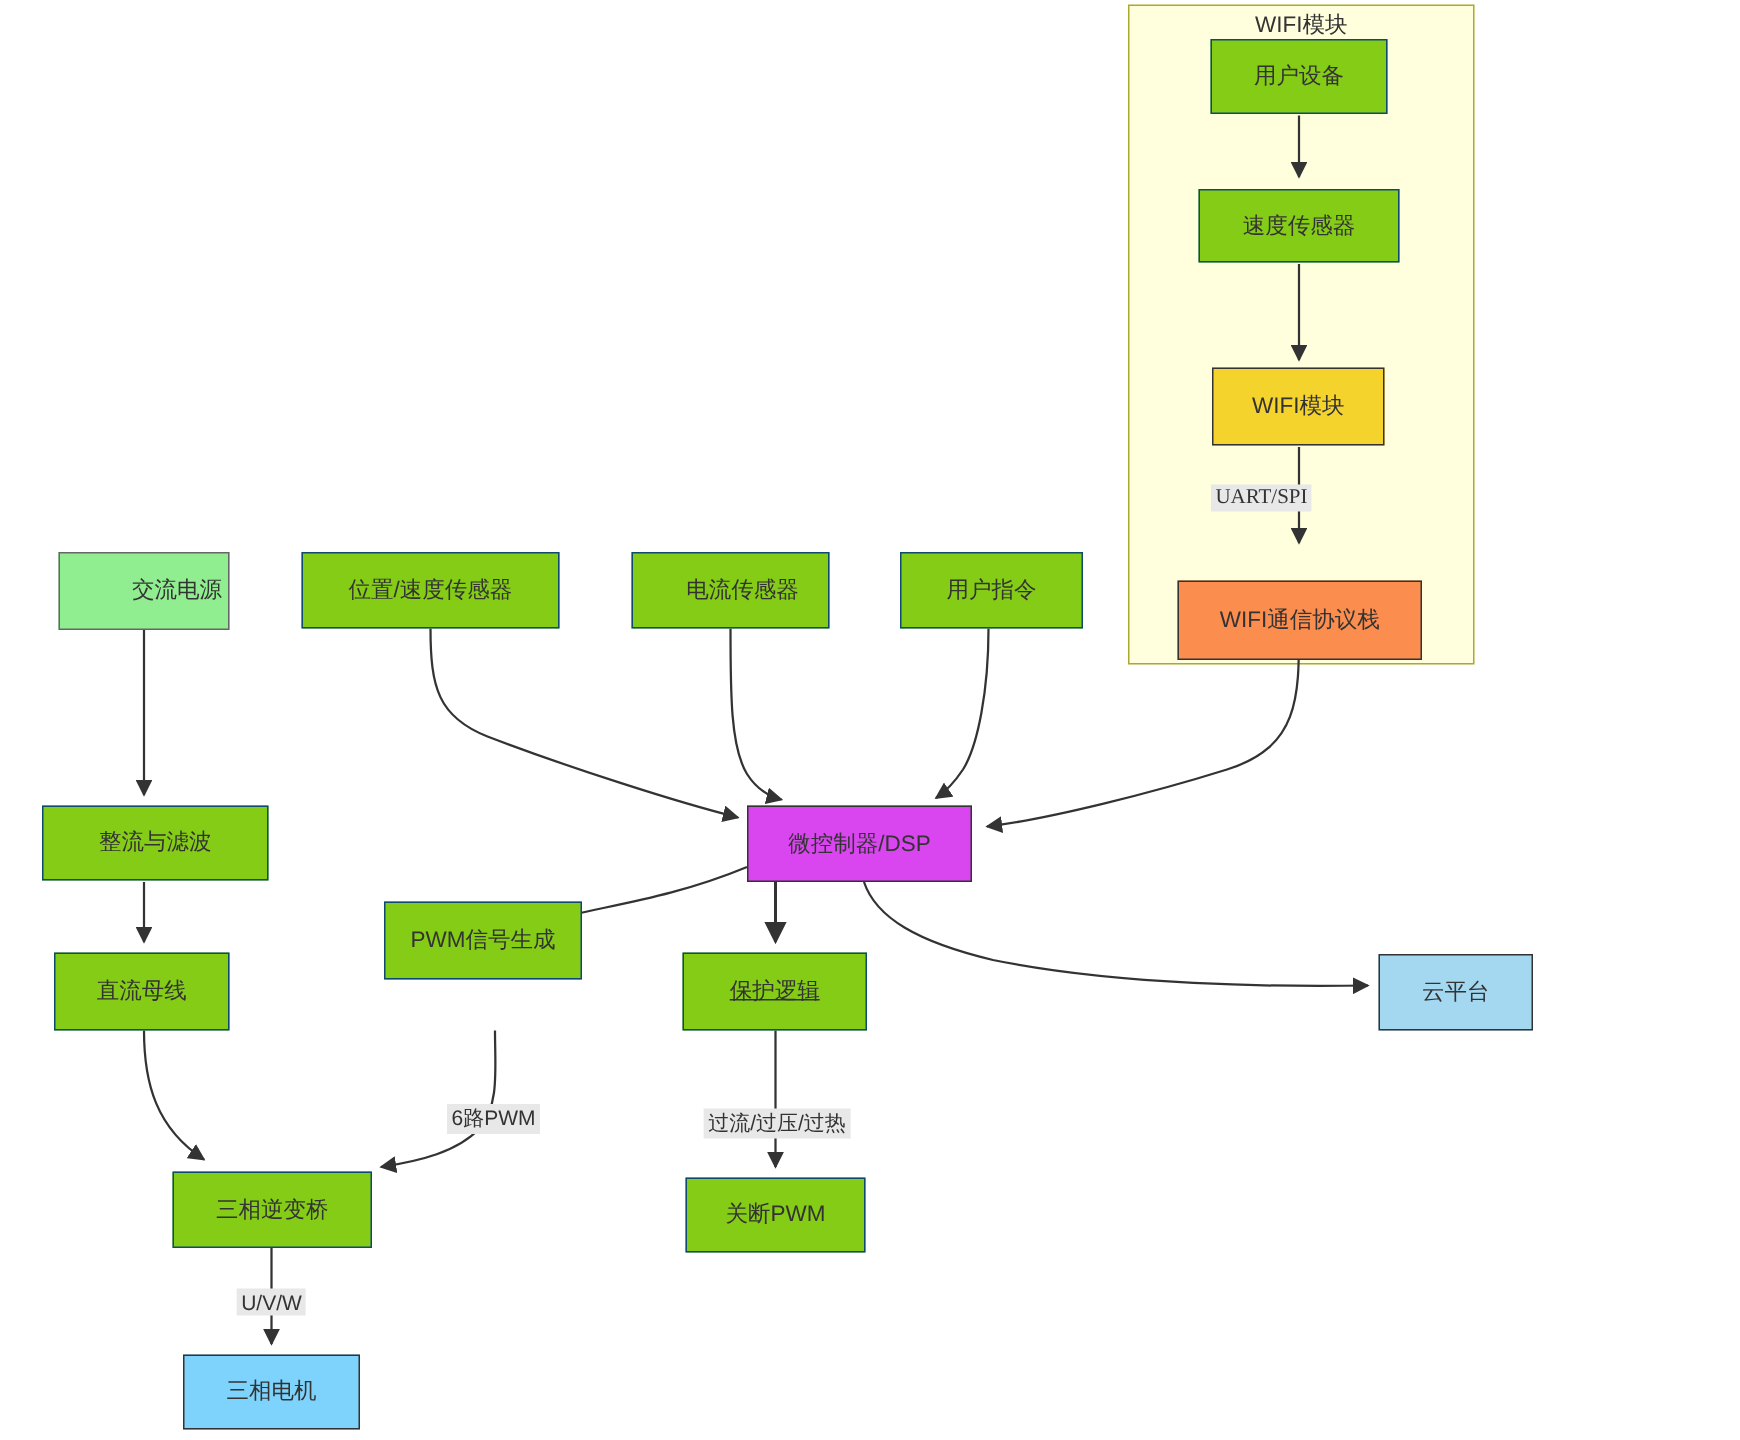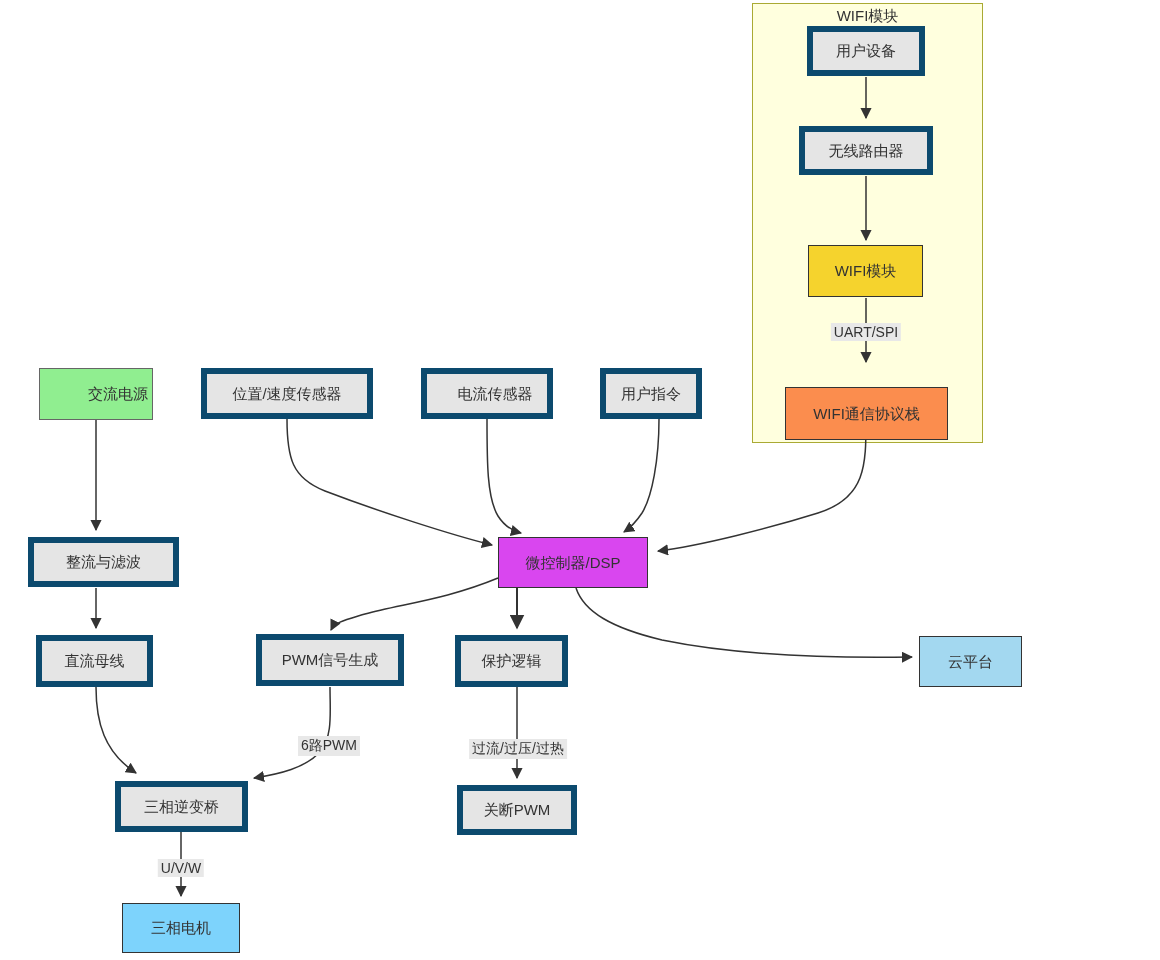--- a/index.html
+++ b/index.html
@@ -15,49 +15,49 @@
     font-size:15px;color:#333;
   }
   .c-wifi{left:752px;top:3px;width:231px;height:440px;}
   .c-control{left:222px;top:513px;width:663px;height:197px;}
   svg.edges{position:absolute;left:0;top:0;z-index:2;}
   .node{
     position:absolute;box-sizing:border-box;z-index:3;
     display:flex;align-items:center;justify-content:center;
     font-size:15px;color:#333;text-align:center;line-height:1.2;
   }
-  .lav{background:#e5e5e5;border:6px solid #0c4a6e;}
+  .lav{background:#84cc16;border:1px solid #0c4a6e;}
   .green{background:#90ee90;border:1.5px solid #666666;}
   .gold{background:#f5d32d;border:1.5px solid #333333;}
   .orange{background:#fb8d4e;border:1.5px solid #333333;margin-top:20px;}
   .mcu{background:#d946ef;border:1.5px solid #333333;}
   .blue{background:#a3d8f0;border:1.5px solid #333333;}
   .pink{background:#7dd3fc;border:1.5px solid #333333;}
   .n-user-device{left:807px;top:26px;width:118px;height:50px;}
   .n-router{left:799px;top:126px;width:134px;height:49px;}
   .n-wifi-module{left:808px;top:245px;width:115px;height:52px;}
   .n-wifi-stack{left:785px;top:367px;width:163px;height:53px;}
   .n-ac-power{left:39px;top:368px;width:114px;height:52px;padding-left:44px;}
   .n-pos-sensor{left:201px;top:368px;width:172px;height:51px;}
   .n-current-sensor{left:421px;top:368px;width:132px;height:51px;padding-left:16px;}
-  .n-user-cmd{left:600px;top:368px;width:102px;height:51px;}
+  .n-user-cmd{left:600px;top:368px;width:122px;height:51px;}
   .n-rectifier{left:28px;top:537px;width:151px;height:50px;}
   .n-mcu{left:498px;top:537px;width:150px;height:51px;}
   .n-dc-bus{left:36px;top:635px;width:117px;height:52px;}
-  .n-pwm-gen{left:256px;top:634px;width:148px;height:52px;}
-  .n-protection{left:455px;top:635px;width:113px;height:52px;}
+  .n-pwm-gen{left:256px;top:601px;width:132px;height:52px;}
+  .n-protection{left:455px;top:635px;width:123px;height:52px;text-decoration:underline;}
   .n-cloud{left:919px;top:636px;width:103px;height:51px;}
   .n-inverter{left:115px;top:781px;width:133px;height:51px;}
   .n-pwm-off{left:457px;top:785px;width:120px;height:50px;}
   .n-motor{left:122px;top:903px;width:118px;height:50px;}
   .edge-label{
     position:absolute;z-index:4;transform:translate(-50%,-50%);
     background:#e8e8e8;color:#333;font-size:14px;padding:1px 3px;white-space:nowrap;
   }
-  .l-uart{left:866px;top:332px;}
+  .l-uart{left:841px;top:332px;font-family:Liberation Serif, serif;}
   .l-6pwm{left:329px;top:746px;}
   .l-fault{left:518px;top:749px;}
   .l-uvw{left:181px;top:868px;}
 </style>
 </head>
 <body>
 
 <div class="canvas">
 
   <div class="container c-wifi">
@@ -84,21 +84,21 @@
       <path d="M498 578 C445 600, 400 604, 365 614 C345 620, 335 622, 331 630" marker-end="url(#arrow)"></path>
       <path d="M517 588 L517 628" stroke-width="2" marker-end="url(#arrow)"></path>
       <path d="M576 588 C584 612, 612 628, 662 640 C745 657, 852 658, 912 657" marker-end="url(#arrow)"></path>
       <path d="M330 687 C330 713, 333 736, 320 752 C305 768, 280 774, 254 778" marker-end="url(#arrow)"></path>
       <path d="M517 687 L517 778" marker-end="url(#arrow)"></path>
       <path d="M181 832 L181 896" marker-end="url(#arrow)"></path>
     </g>
   </svg>
 
   <div class="node lav n-user-device">用户设备</div>
-  <div class="node lav n-router">无线路由器</div>
+  <div class="node lav n-router">速度传感器</div>
   <div class="node gold n-wifi-module">WIFI模块</div>
   <div class="node orange n-wifi-stack">WIFI通信协议栈</div>
   <div class="node green n-ac-power">交流电源</div>
   <div class="node lav n-pos-sensor">位置/速度传感器</div>
   <div class="node lav n-current-sensor">电流传感器</div>
   <div class="node lav n-user-cmd">用户指令</div>
   <div class="node lav n-rectifier">整流与滤波</div>
   <div class="node mcu n-mcu">微控制器/DSP</div>
   <div class="node lav n-dc-bus">直流母线</div>
   <div class="node lav n-pwm-gen">PWM信号生成</div>

